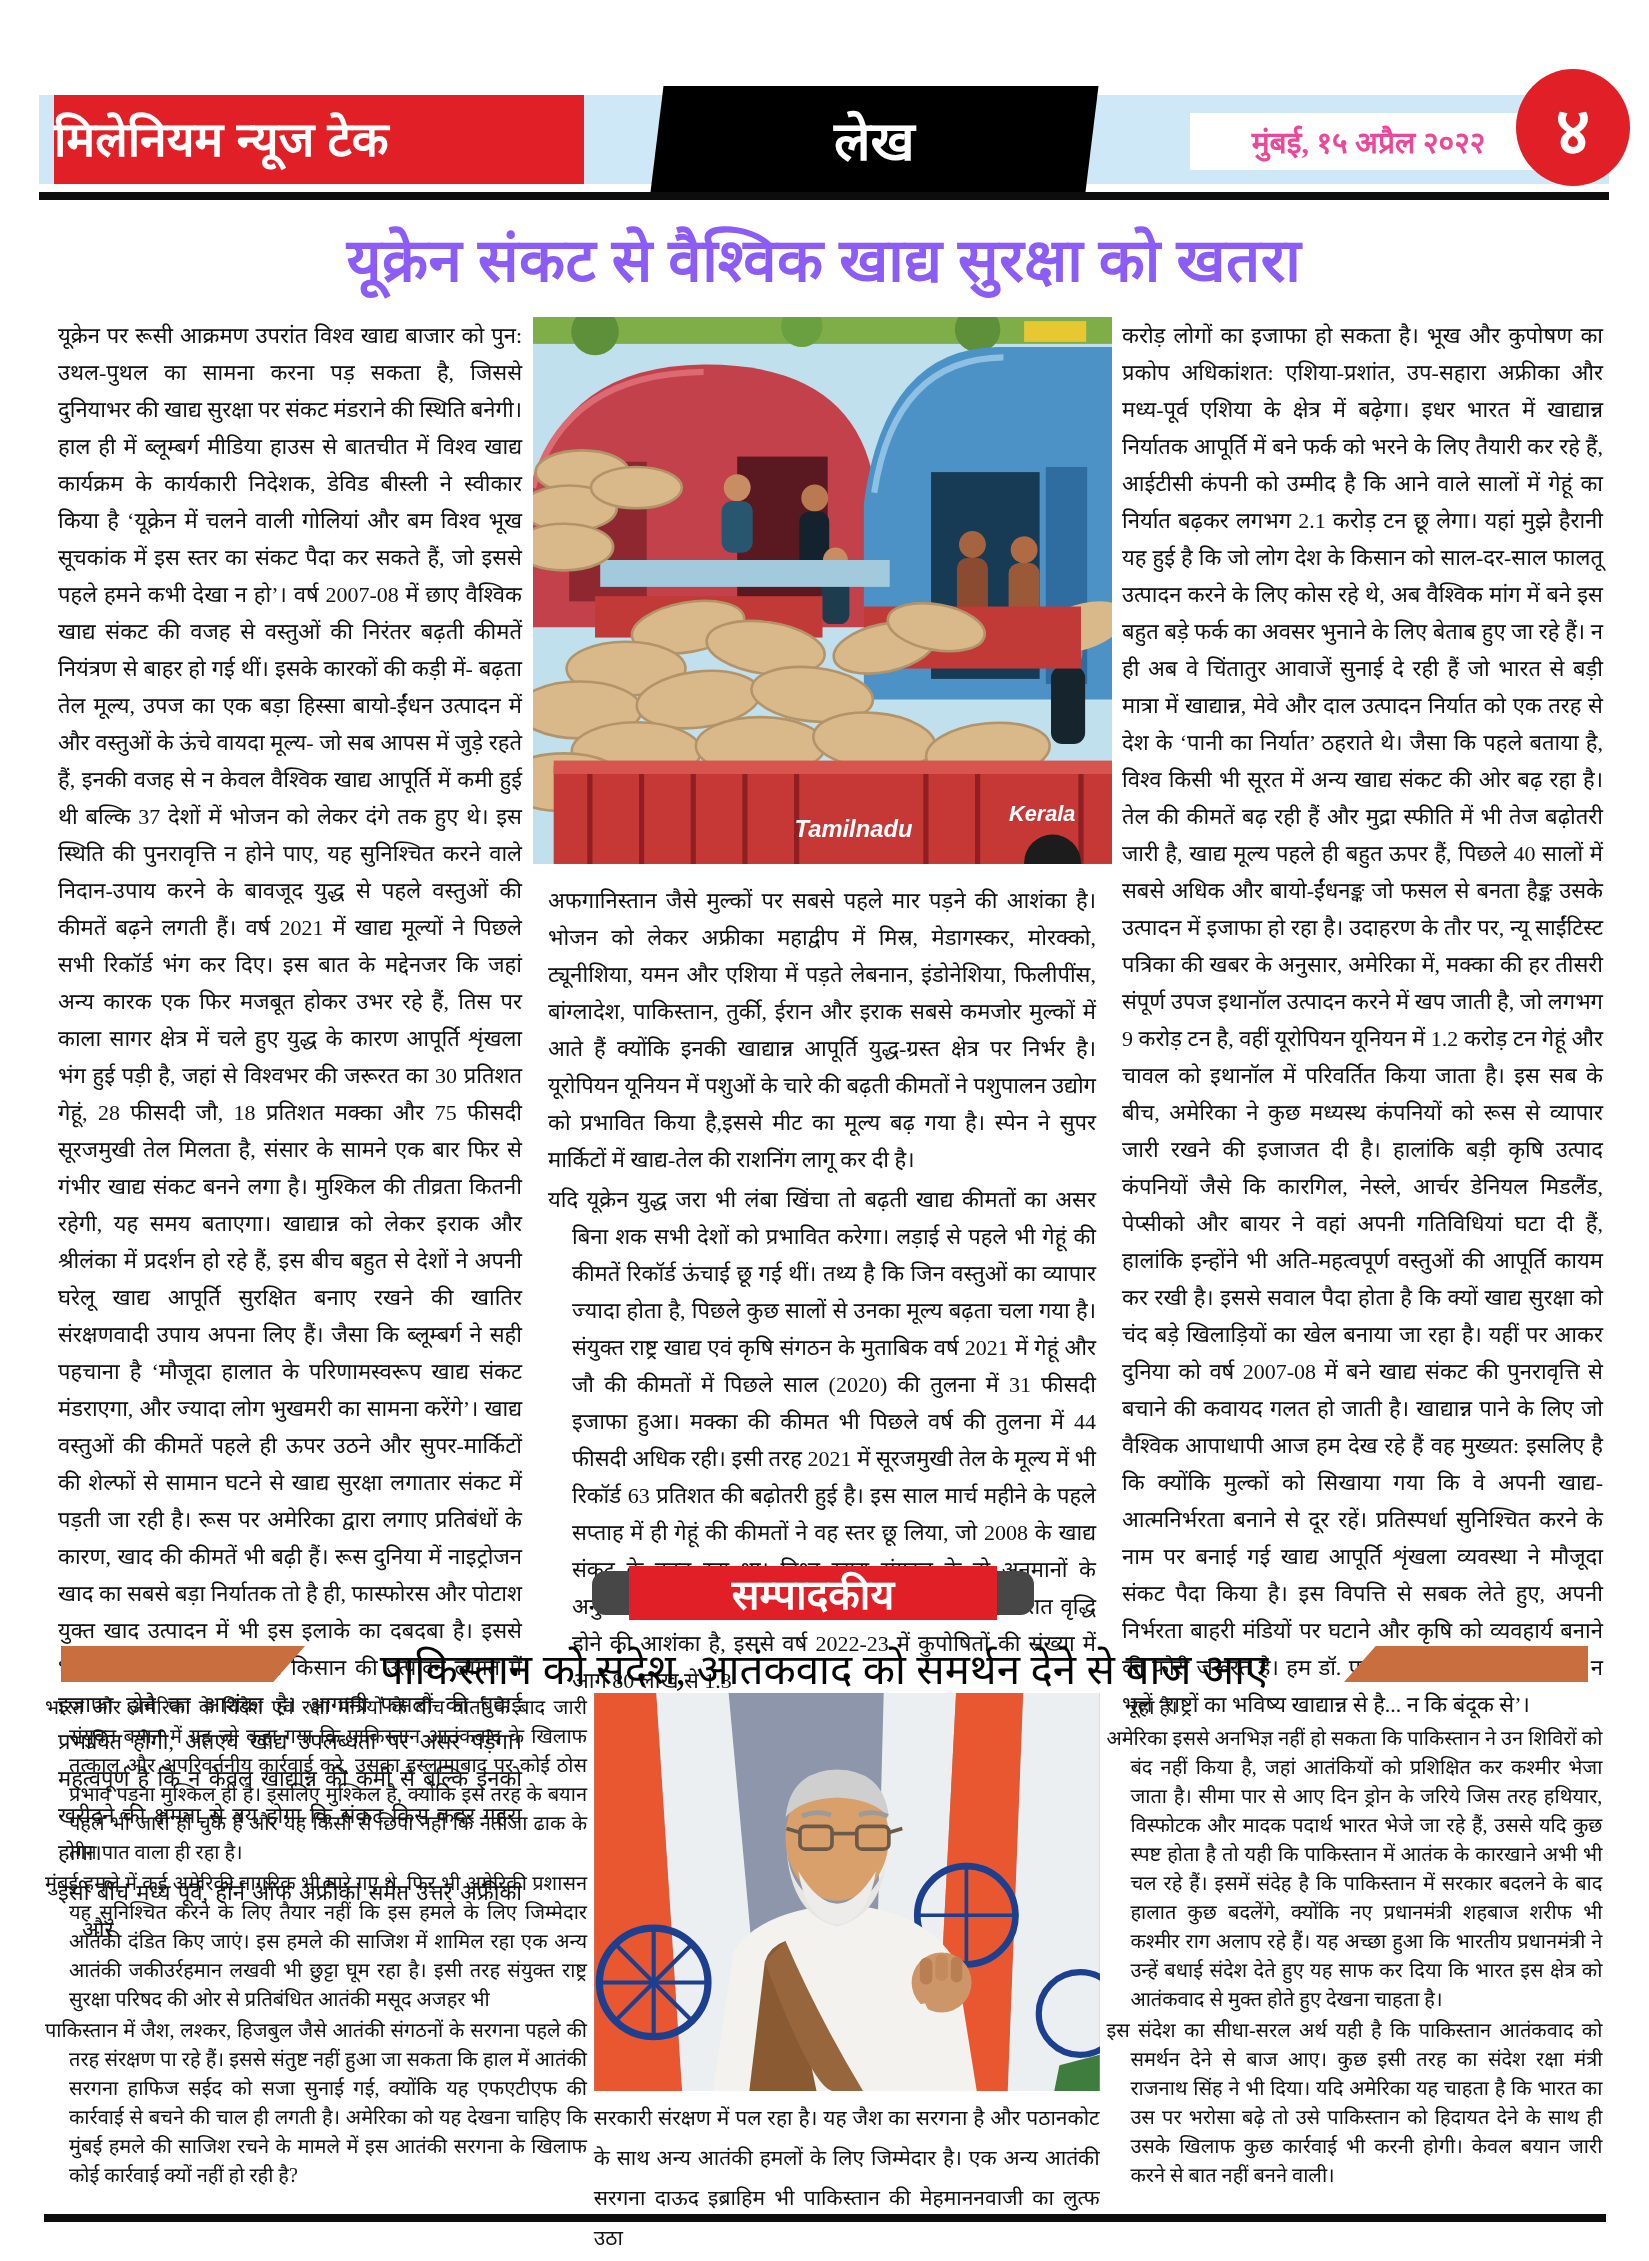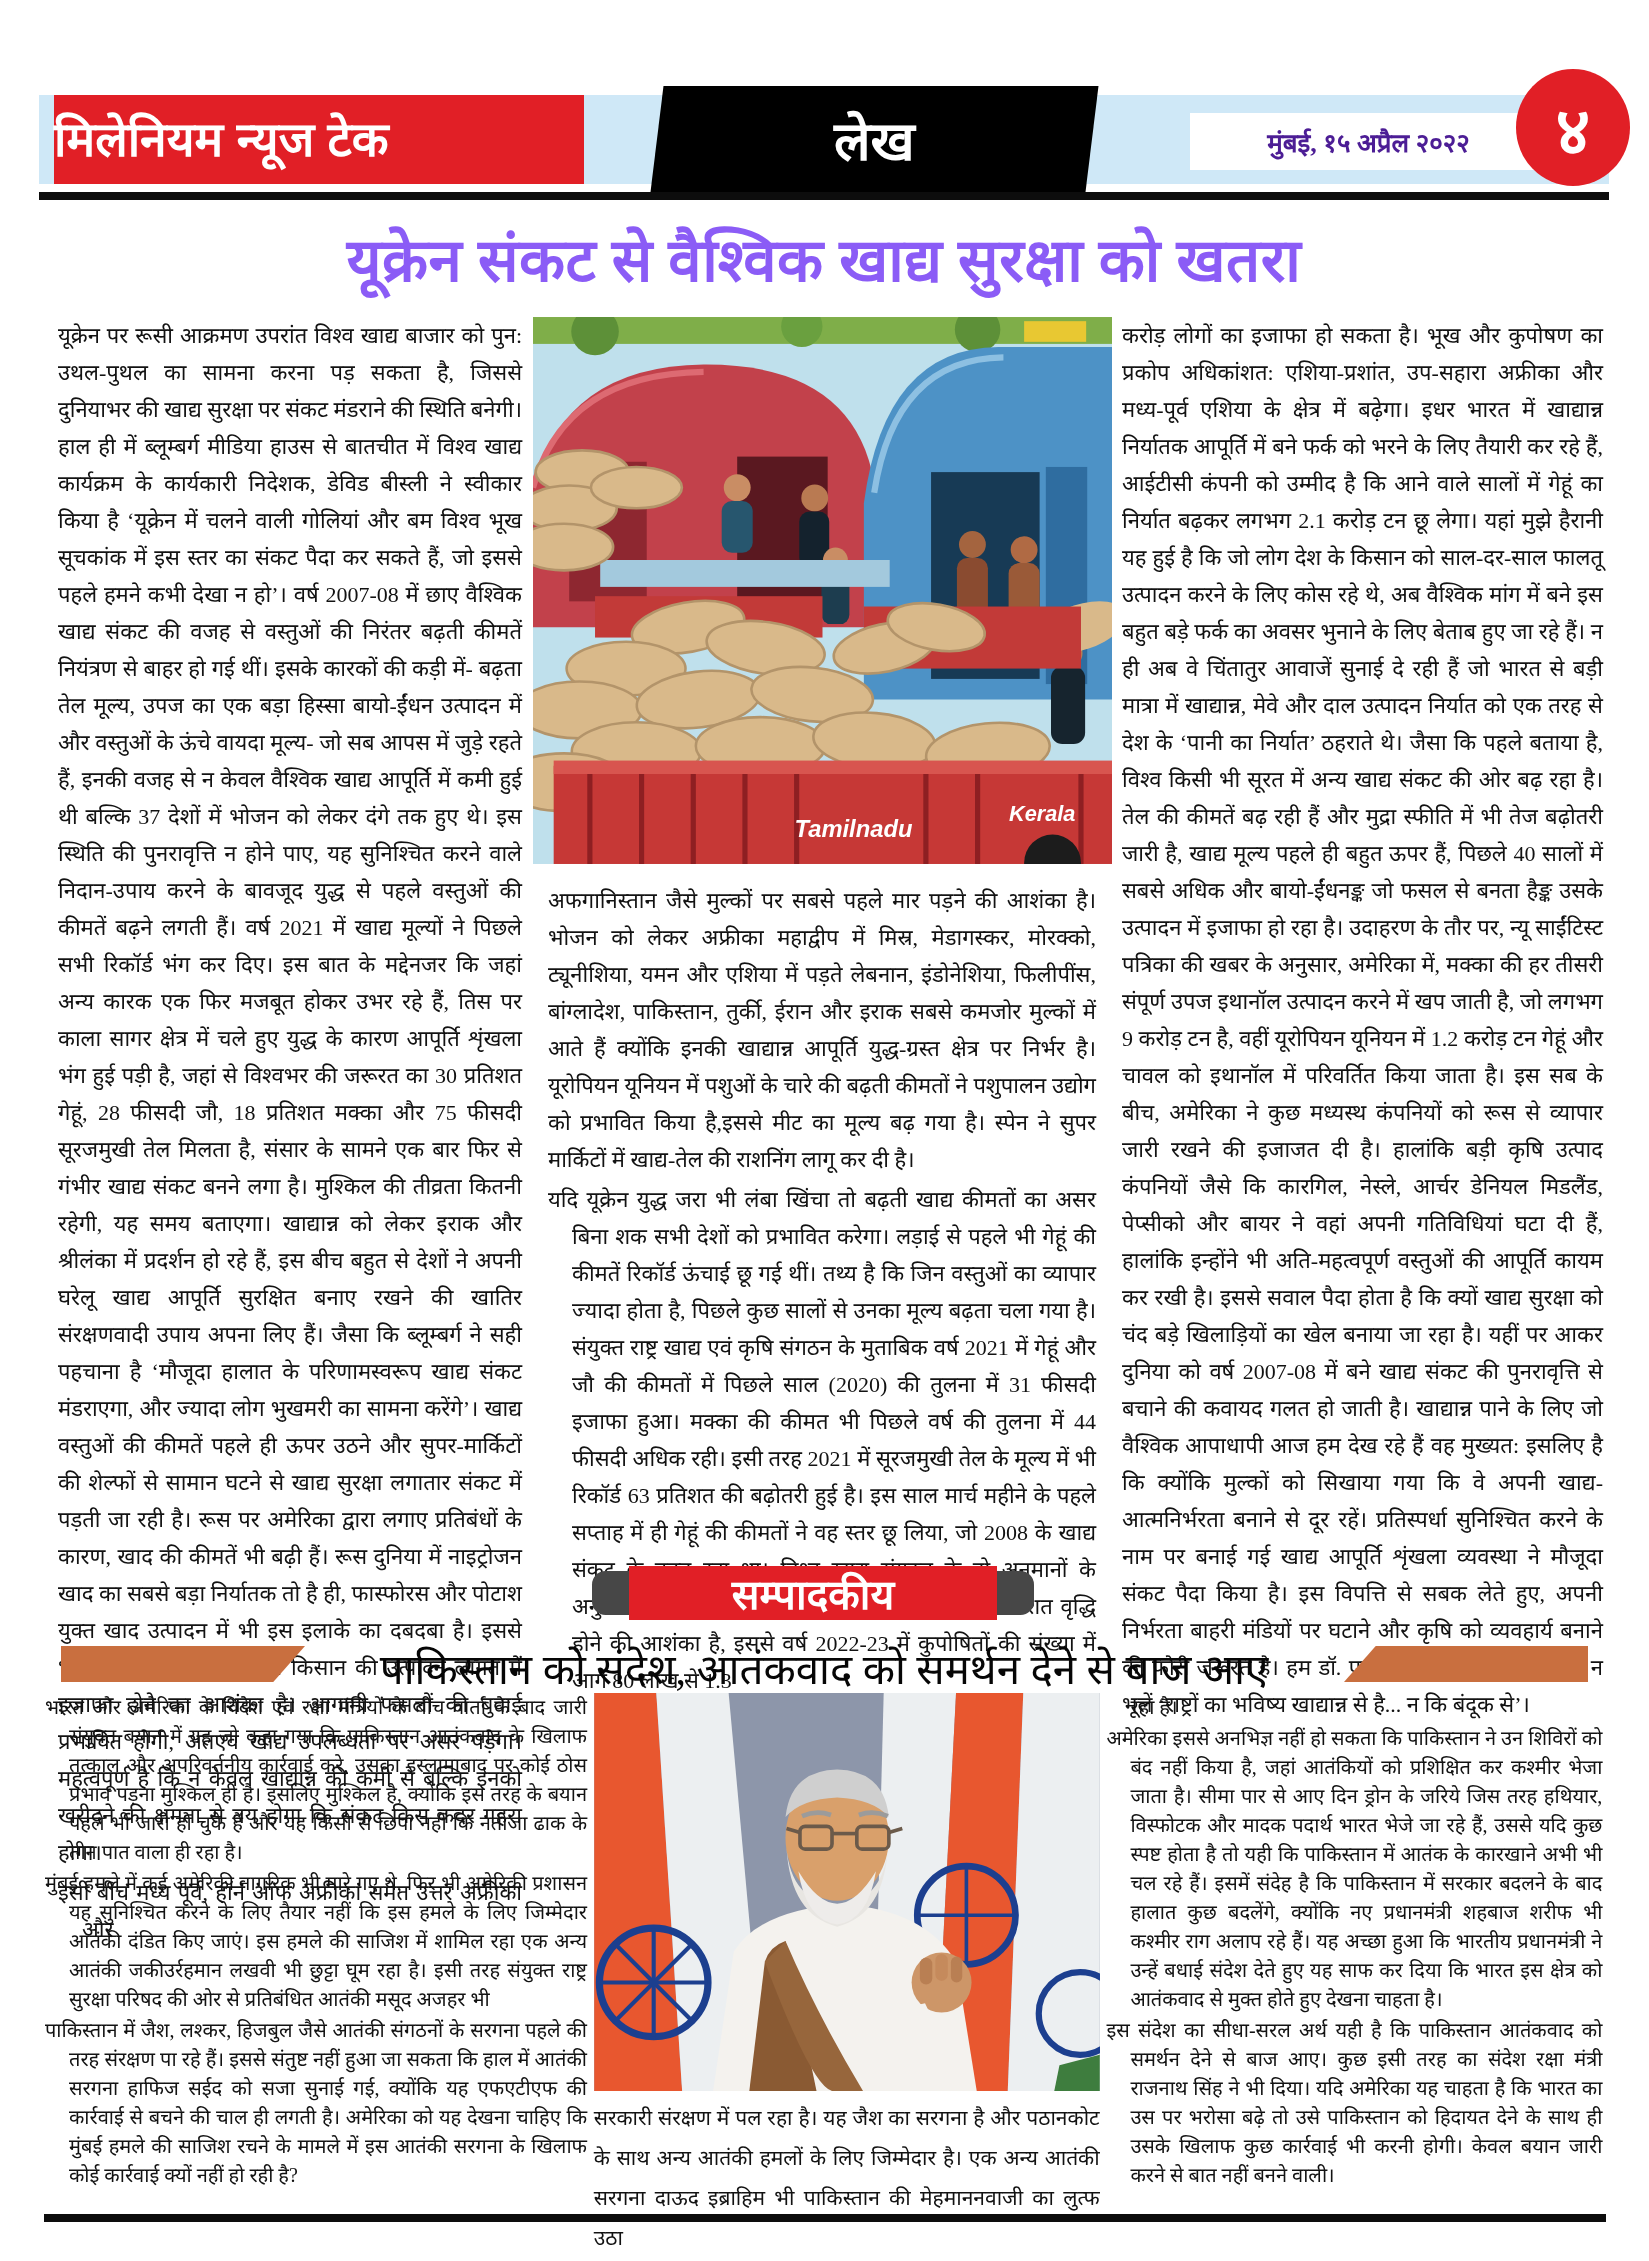--- a/index.html
+++ b/index.html
@@ -10,21 +10,21 @@
   .masthead{position:absolute;left:54px;top:95px;width:530px;height:89px;background:#e11f26;
             display:flex;align-items:center;justify-content:flex-start;}
   .masthead span{color:#ffffff;font-family:"Liberation Sans","DejaVu Sans",sans-serif;
             font-weight:bold;font-size:48px;line-height:1;}
   .section-tag{position:absolute;left:657px;top:86px;width:435px;height:106px;background:#000000;
             transform:skewX(-7deg);display:flex;align-items:center;justify-content:center;}
   .section-tag span{transform:skewX(7deg);color:#ffffff;font-weight:bold;font-size:54px;
             font-family:"Liberation Sans","DejaVu Sans",sans-serif;}
   .date-box{position:absolute;left:1190px;top:113px;width:357px;height:57px;background:#ffffff;
             display:flex;align-items:center;justify-content:center;}
-  .date-box span{font-weight:bold;font-size:26px;color:#4c1d95;}
+  .date-box span{font-weight:bold;font-size:30px;color:#ec4899;}
   .page-badge{position:absolute;left:1516px;top:69px;width:114px;height:117px;background:#e11f26;
             border-radius:50%;display:flex;align-items:center;justify-content:center;}
   .page-badge span{color:#ffffff;font-size:66px;font-weight:bold;}
   .top-rule{position:absolute;left:39px;top:192px;width:1570px;height:7.8px;background:#0d0d0d;}
   
   .article-headline{position:absolute;left:39px;top:217px;width:1570px;text-align:center;
             font-size:60px;font-weight:bold;color:#8b5cf6;letter-spacing:0.5px;}
   .article-grid{position:absolute;left:58px;top:317px;width:1544px;display:grid;
             grid-template-columns:464px 548px 481px;column-gap:26px;}
   .article-grid p{margin:0 0 3.1px 0;font-size:22px;line-height:37px;text-align:justify;}

